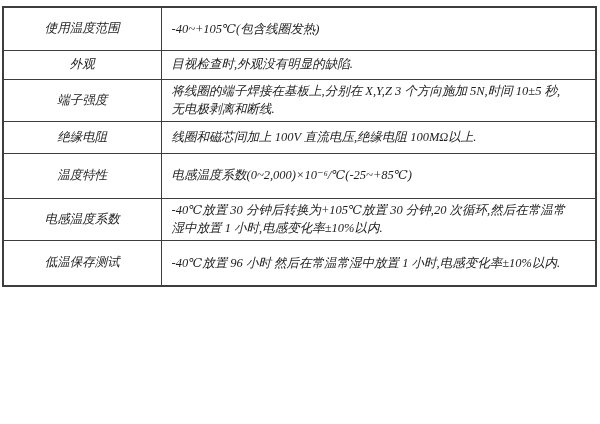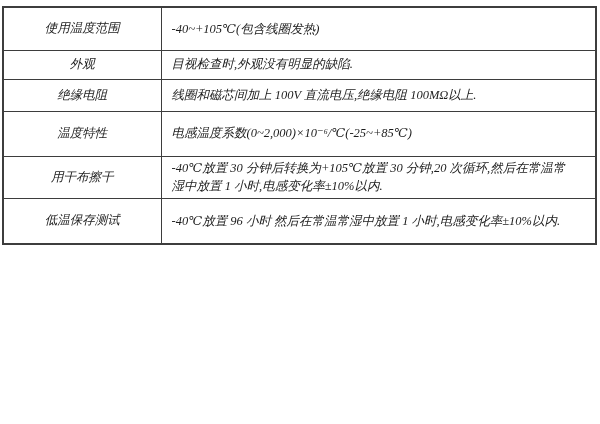--- a/index.html
+++ b/index.html
@@ -55,30 +55,34 @@
     </colgroup>
     <tbody>
       <tr style="height:43px">
         <td class="label-cell">使用温度范围</td>
         <td class="value-cell">-40~+105℃(包含线圈发热)</td>
       </tr>
       <tr style="height:29px">
         <td class="label-cell">外观</td>
         <td class="value-cell">目视检查时,外观没有明显的缺陷.</td>
       </tr>
+      <tr style="height:37px">
+        <td class="label-cell">端子强度</td>
+        <td class="value-cell">将线圈的端子焊接在基板上,分别在 X,Y,Z 3 个方向施加 5N,时间 10±5 秒,无电极剥离和断线.</td>
+      </tr>
       <tr style="height:32px">
         <td class="label-cell">绝缘电阻</td>
         <td class="value-cell">线圈和磁芯间加上 100V 直流电压,绝缘电阻 100MΩ以上.</td>
       </tr>
       <tr style="height:45px">
         <td class="label-cell">温度特性</td>
         <td class="value-cell">电感温度系数(0~2,000)×10⁻⁶/℃(-25~+85℃)</td>
       </tr>
       <tr style="height:42px">
-        <td class="label-cell">用干布擦干</td>
+        <td class="label-cell">电感温度系数</td>
         <td class="value-cell">-40℃放置 30 分钟后转换为+105℃放置 30 分钟,20 次循环,然后在常温常湿中放置 1 小时,电感变化率±10%以内.</td>
       </tr>
       <tr style="height:46px">
         <td class="label-cell">低温保存测试</td>
         <td class="value-cell">-40℃放置 96 小时 然后在常温常湿中放置 1 小时,电感变化率±10%以内.</td>
       </tr>
     </tbody>
   </table>
 </div>
 

